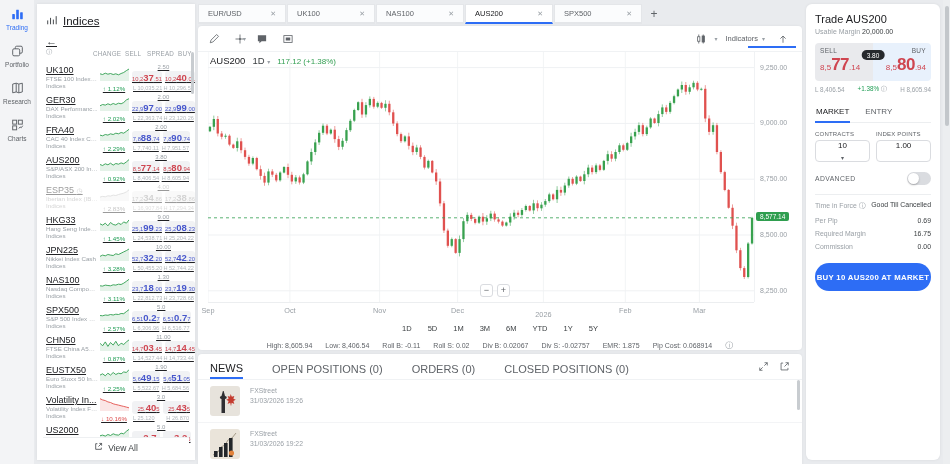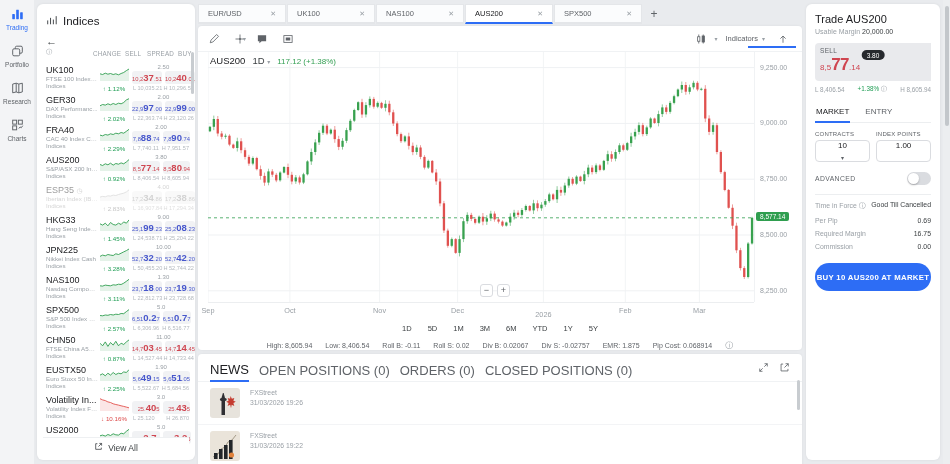--- a/index.html
+++ b/index.html
@@ -7,21 +7,21 @@
   body { font-family:"Liberation Sans", sans-serif; background:#e9ebee; color:#202124; position:relative; }
 
   
   .rail { position:absolute; left:0; top:0; bottom:0; width:34px; background:#f3f4f6; z-index:5; }
   .rail-item { text-align:center; padding:7px 0 6px; cursor:pointer; color:#5f6368; }
   .rail-item .ric { display:block; height:16px; }
   .rail-item .rlb { font-size:6.5px; display:block; margin-top:1px; }
   .rail-item.active { color:#2d6df5; }
 
   
-  .wl { position:absolute; left:37px; top:4px; bottom:4px; width:158px; background:#fff; border-radius:6px; box-shadow:0 0 3px rgba(0,0,0,.07); overflow:hidden; }
+  .wl { position:absolute; left:37px; top:4px; bottom:4px; width:158px; background:#fff; border-radius:0; box-shadow:0 0 3px rgba(0,0,0,.07); overflow:hidden;text-decoration:underline; }
   .wl-head { display:flex; align-items:center; gap:5px; padding:8px 9px 2px; }
   .wl-title { font-size:11.5px; color:#202124; }
   .wl-back { padding:3px 9px 1px; font-size:11px; color:#3c4043; cursor:pointer; }
   .wl-cols { position:relative; height:14px; font-size:6.3px; color:#9aa0a6; letter-spacing:.2px; }
   .wl-cols span { position:absolute; top:2px; }
   .wl-rows { }
   .wrow { display:grid; grid-template-columns:52px 32px 1fr; height:30px; padding:2px 5px 0 9px; cursor:pointer; align-items:start; }
   .wrow.disabled { opacity:.45; filter:grayscale(1); }
   .w-c1 { overflow:hidden; padding-top:1px; }
   .w-sym { font-size:9px; color:#202124; white-space:nowrap; }
@@ -68,21 +68,21 @@
   .months span { position:absolute; top:3px; transform:translateX(-50%); }
   .zoombtns { position:absolute; left:272px; top:232px; display:flex; gap:4px; z-index:3; }
   .zb { width:13px; height:13px; border:1px solid #dadce0; background:#fff; border-radius:3px; font-size:9px; line-height:11px; text-align:center; color:#5f6368; cursor:pointer; }
   .ranges { height:18px; display:flex; justify-content:center; align-items:center; gap:16px; font-size:7.5px; color:#3c4043; margin-top:17px; }
   .ranges span { cursor:pointer; }
   .statsrow { height:16px; display:flex; justify-content:center; align-items:center; gap:13px; font-size:7px; color:#5f6368; }
   .statsrow .inf { color:#9aa0a6; font-size:8px; cursor:pointer; }
 
   
   .news-card { position:absolute; left:198px; top:354px; width:604px; height:116px; background:#fff; border-radius:4px; box-shadow:0 0 3px rgba(0,0,0,.06); overflow:hidden; }
-  .nw-tabs { display:flex; align-items:center; gap:10px; padding:7px 12px 5px; font-size:13px; color:#5f6368; border-bottom:1px solid #f0f2f4; position:relative; }
+  .nw-tabs { display:flex; align-items:center; gap:29px; padding:7px 12px 5px; font-size:11px; color:#5f6368; border-bottom:1px solid #f0f2f4; position:relative; }
   .nw-tab { cursor:pointer; padding-bottom:3px; margin-bottom:-6px; }
   .nw-tab.active { color:#202124; border-bottom:2px solid #2d6df5; }
   .nw-icons { margin-left:auto; display:flex; gap:10px; color:#5f6368; }
   .nw-icons svg { width:11px; height:11px; cursor:pointer; }
   .news-item { display:grid; grid-template-columns:40px 1fr; padding:6px 12px; border-bottom:1px solid #f3f4f6; cursor:pointer; }
   .ni-thumb { width:30px; height:30px; border-radius:3px; overflow:hidden; }
   .ni-title { font-size:8.2px; color:#202124; margin-bottom:2px; }
   .ni-src,.ni-time { font-size:6.8px; color:#9aa0a6; line-height:1.45; }
   .nw-thumb { position:absolute; right:2px; top:26px; width:3px; height:30px; background:#c8ccd0; border-radius:2px; }
 
@@ -1034,20 +1034,24 @@
 </section>
 
 <aside class="trade">
   <div class="tr-title">Trade AUS200</div>
   <div class="tr-margin"><span>Usable Margin</span> <b>20,000.00</b></div>
   <div class="tr-prices">
     <div class="pbox sell">
       <div class="plab">SELL</div>
       <div class="bigprice"><span class="s">8,5</span><span class="b">77</span><span class="s">.14</span></div>
     </div>
+    <div class="pbox buy">
+      <div class="plab">BUY</div>
+      <div class="bigprice"><span class="s">8,5</span><span class="b">80</span><span class="s">.94</span></div>
+    </div>
     <div class="spread-pill">3.80</div>
   </div>
   <div class="tr-lh">
     <span>L 8,406.54</span>
     <span class="mid"><span>+1.38%</span> <span style="color:#9aa0a6">ⓘ</span></span>
     <span>H 8,605.94</span>
   </div>
   <div class="tr-tabs">
     <span class="tr-tab active">MARKET</span>
     <span class="tr-tab">ENTRY</span>

